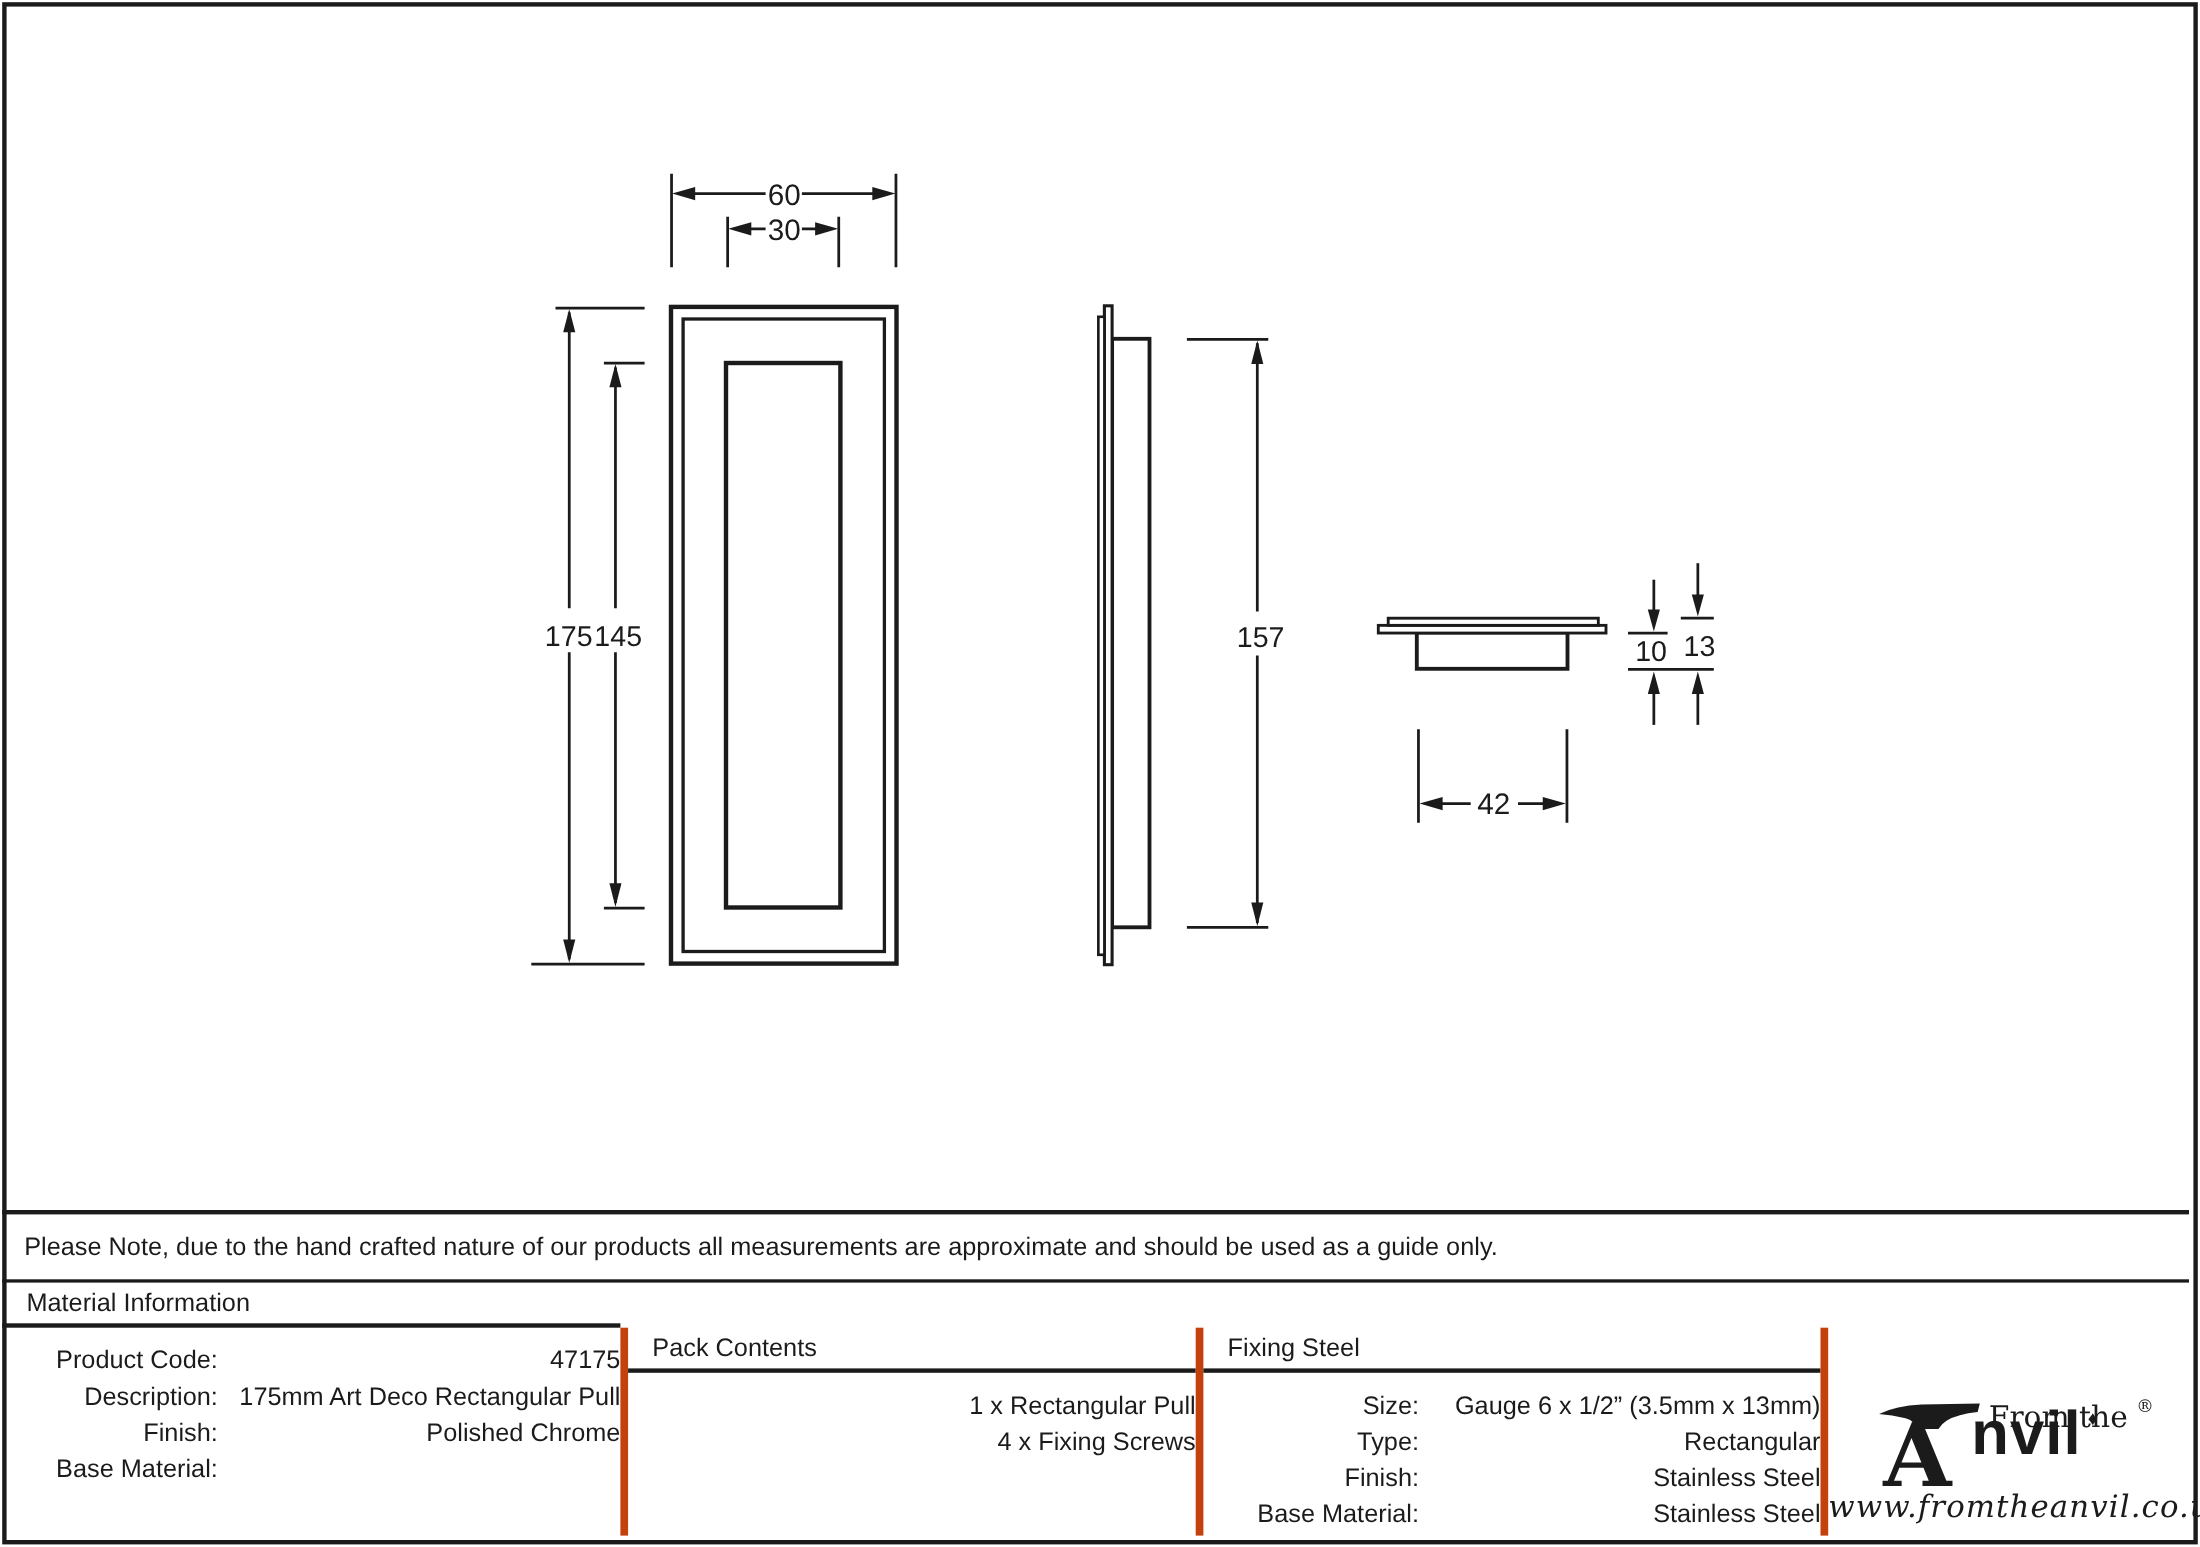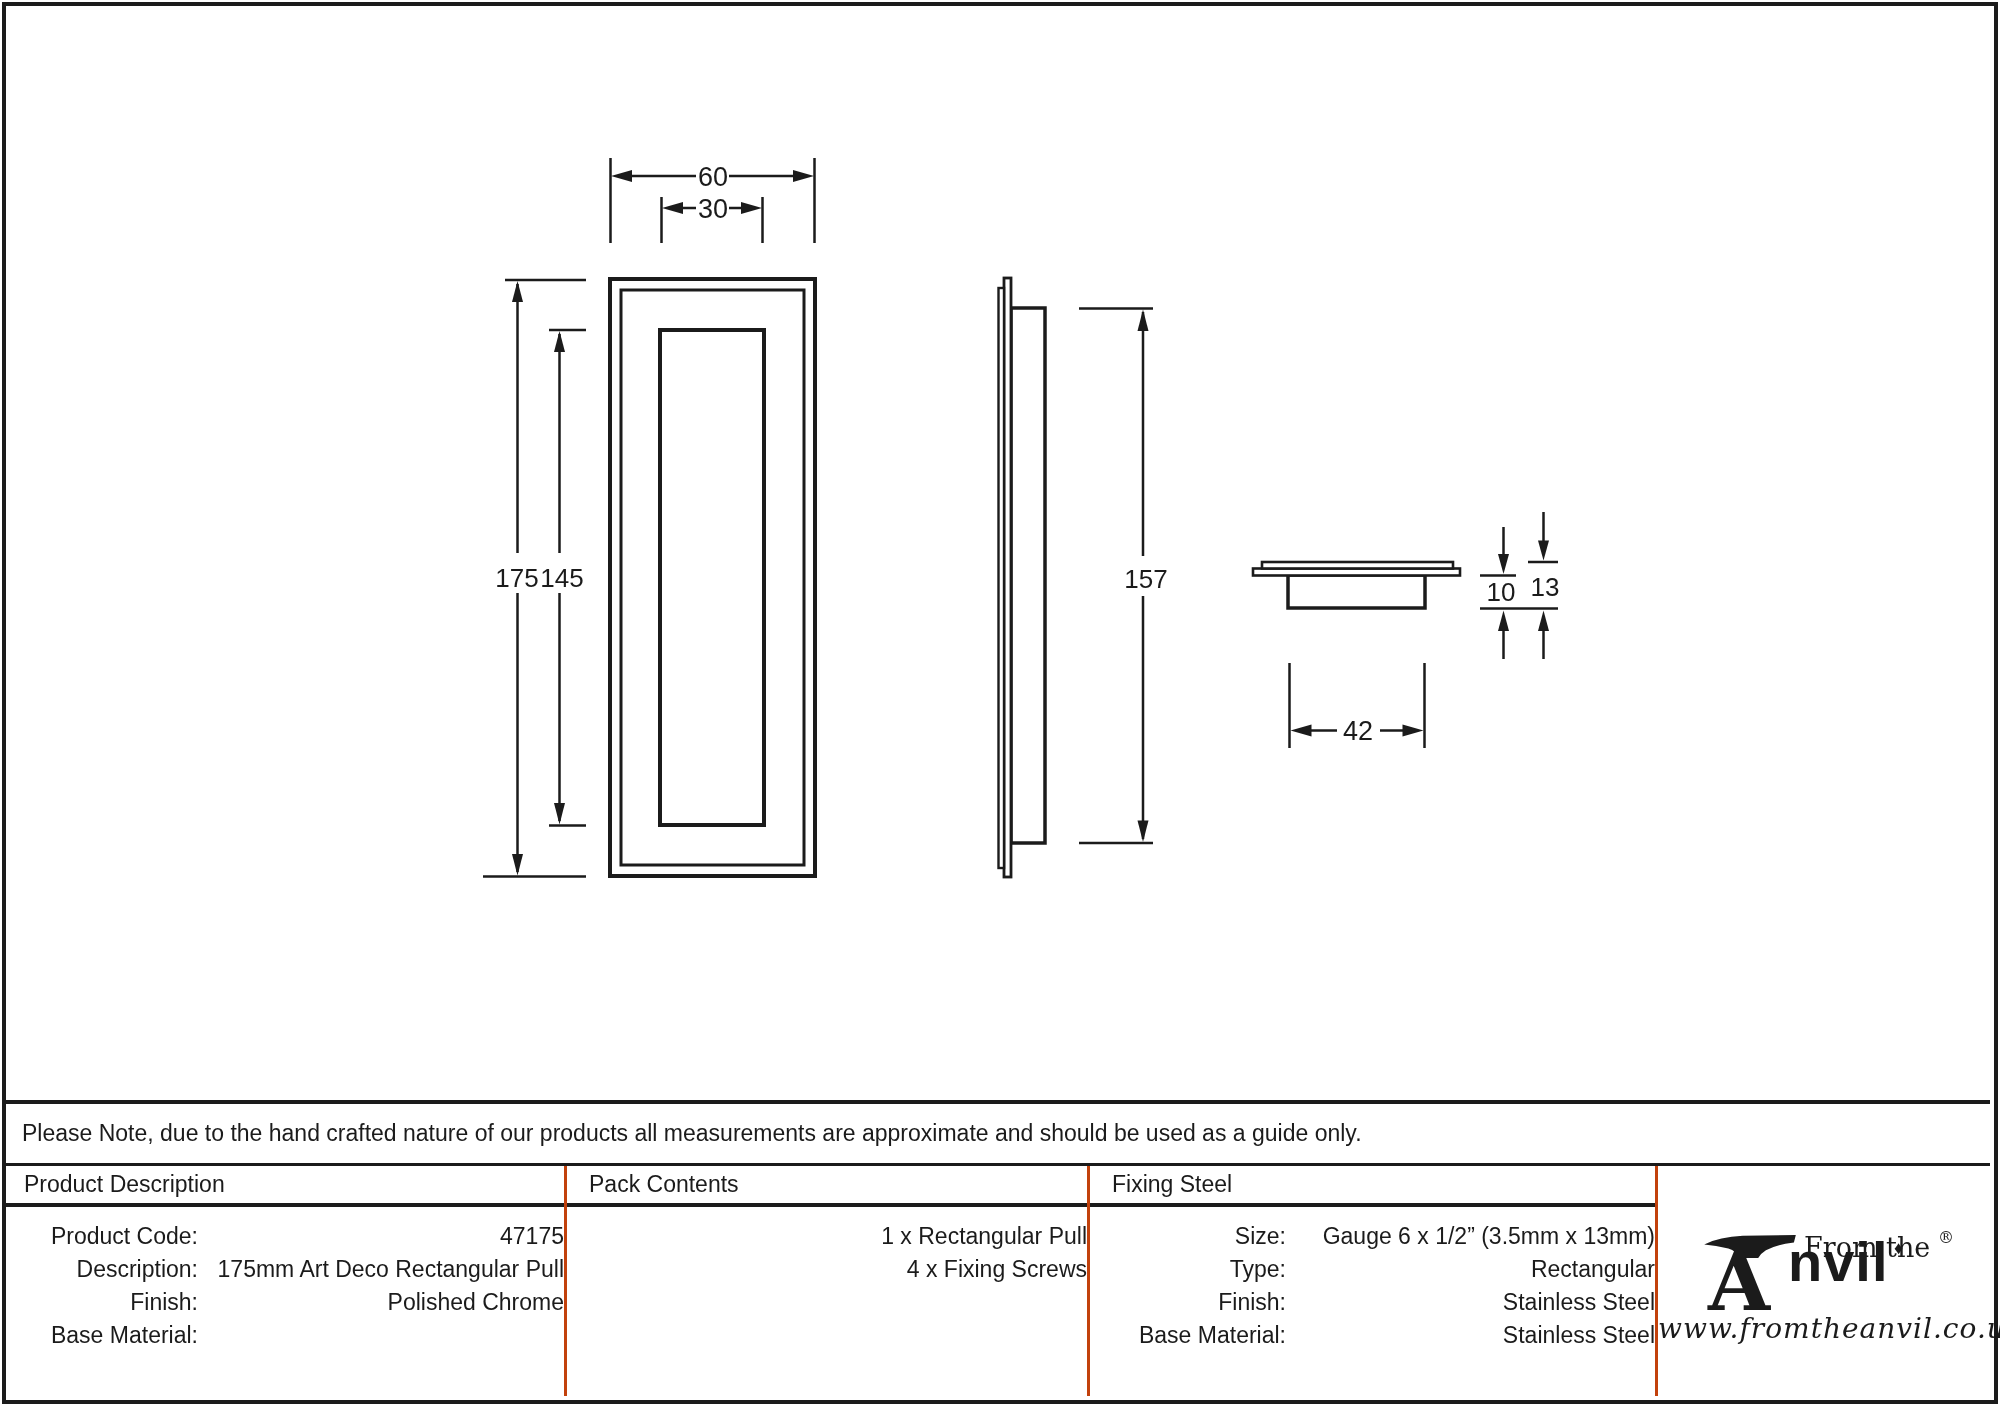--- a/index.html
+++ b/index.html
@@ -30,21 +30,21 @@
     font-size:23px;
     text-align:right;
   }
   .note-band span{padding-left:20px;}
 
   .spec-table{
     position:absolute;left:2px;top:1163px;width:1988px;height:233px;
     border-top:3px solid #1b1b1b;display:flex;box-sizing:border-box;
   }
   .col{box-sizing:border-box;position:relative;}
-  .col + .col{border-left:3px solid #c2410c;}
+  .col + .col{border-left:7px solid #c2410c;margin-top:41px;}
   .col-product{width:562px;}
   .col-pack{width:523px;}
   .col-fixing{width:568px;}
   .col-logo{flex:1;}
   .col-header{
     height:37px;border-bottom:4px solid #1b1b1b;
     display:flex;align-items:center;font-size:23px;
   }
   .col-header span{padding-left:22px;}
   .col-body{padding:13px 0 0 22px;font-size:23px;line-height:33px;text-align:right;}
@@ -168,21 +168,21 @@
 </svg>
 
 <div class="note-band">
   <span>Please Note, due to the hand crafted nature of our products all measurements are approximate and should be used as a guide only.</span>
 </div>
 
 <div class="spec-table">
 
   <div class="col col-product">
     <div class="col-header">
-      <span>Product Description</span>
+      <span>Material Information</span>
     </div>
     <div class="col-body">
       <div class="kv">
         <span class="k">Product Code:</span>
         <span class="v">47175</span>
       </div>
       <div class="kv">
         <span class="k">Description:</span>
         <span class="v">175mm Art Deco Rectangular Pull</span>
       </div>

